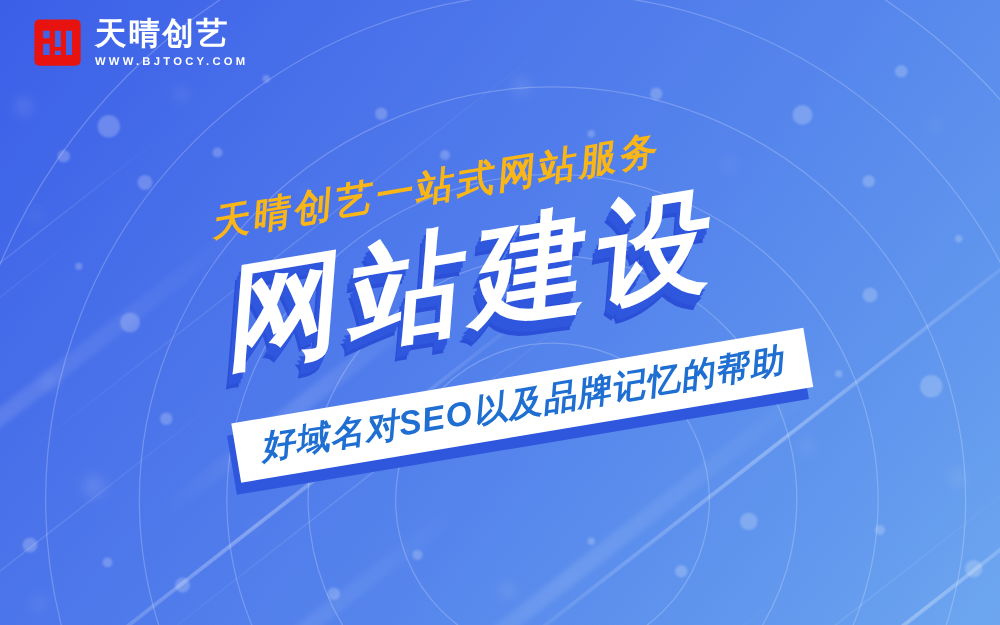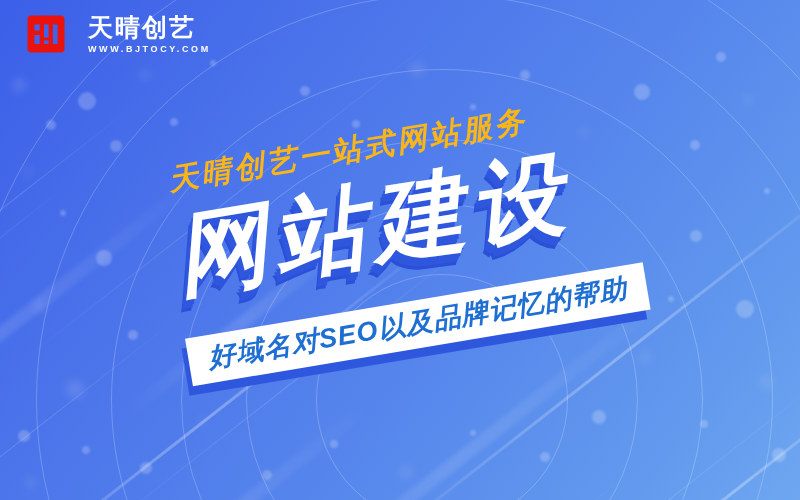--- a/index.html
+++ b/index.html
@@ -71,21 +71,21 @@
   }
   .bokeh i.soft { background: rgba(255,255,255,0.13); filter: blur(5px); }
 
   
   .logo-wrap {
     position: absolute;
     left: 26px;
     top: 14px;
     display: flex;
     align-items: center;
-    gap: 22px;
+    gap: 10px;
     z-index: 20;
   }
   .logo-mark {
     width: 40px;
     height: 40px;
     flex: 0 0 40px;
   }
   .logo-text { display: flex; flex-direction: column; justify-content: center; }
   .logo-cn {
     color: #ffffff;

